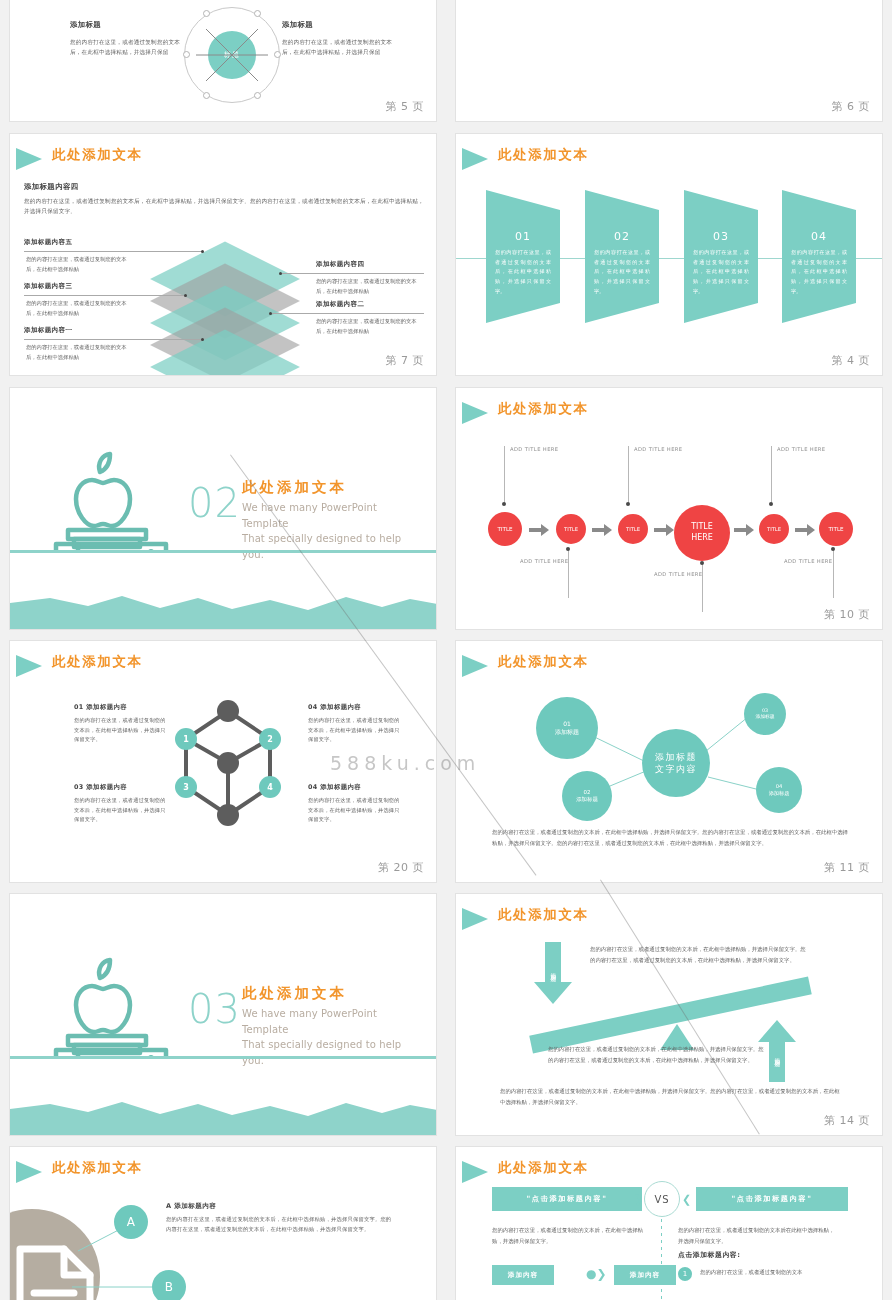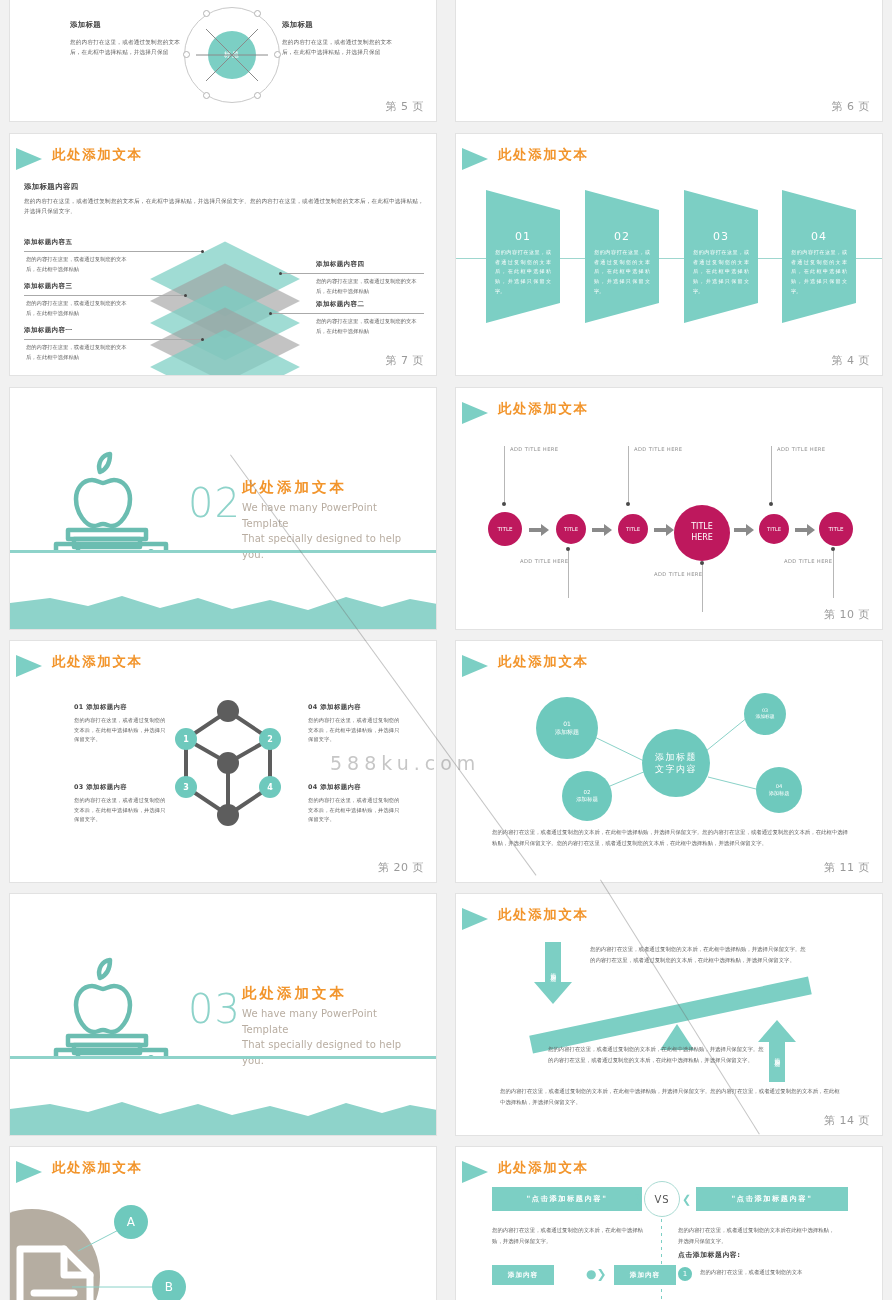--- a/index.html
+++ b/index.html
@@ -121,21 +121,21 @@
   }
   .sec-en {
     position: absolute; left: 232px; top: 112px; width: 180px;
     font-size: 10px; color: #b8ada1; line-height: 1.55; letter-spacing: .1px;
   }
   .sec-wave { position: absolute; left: 0; bottom: 0; width: 100%; height: 40px; }
   .sec-icon { position: absolute; left: 38px; top: 48px; }
 
   
   .s10-circ {
-    position: absolute; border-radius: 50%; background: #be185d;
+    position: absolute; border-radius: 50%; background: #ef4444;
     display: flex; align-items: center; justify-content: center;
     color: #fff; text-align: center;
   }
   .s10-arrow { position: absolute; top: 136px; }
   .s10-arrow svg { display: block; }
   .s10-stem { position: absolute; width: 1px; background: #b7b7b7; }
   .s10-pt { position: absolute; width: 4px; height: 4px; border-radius: 50%; background: #4a4a4a; }
   .s10-cap { position: absolute; font-size: 5.2px; color: #8d8d8d; letter-spacing: .4px; white-space: nowrap; }
 
   
@@ -649,20 +649,24 @@
       </div>
 
       <svg width="428" height="160" style="position:absolute;left:0;top:0">
         <line x1="68" y1="104" x2="122" y2="76" stroke="#8ad2c8" stroke-width="1"></line>
         <line x1="62" y1="140" x2="142" y2="140" stroke="#8ad2c8" stroke-width="1"></line>
       </svg>
 
       <div class="s15-node" style="left:104px;top:58px">A</div>
       <div class="s15-node" style="left:142px;top:123px">B</div>
 
+      <div class="s15-blk" style="left:156px;top:55px">
+        <div class="sub-h cn">A 添加标题内容</div>
+        <div class="body-txt cn">您的内容打在这里，或者通过复制您的文本后，在此框中选择粘贴，并选择只保留文字。您的内容打在这里，或者通过复制您的文本后，在此框中选择粘贴，并选择只保留文字。</div>
+      </div>
     </div>
   </div>
 
   <div class="slide c1 w r5">
     <div class="slide-inner">
       <div class="hdr">
         <div class="flag"></div>
         <div class="hdr-title cn">此处添加文本</div>
       </div>
 

